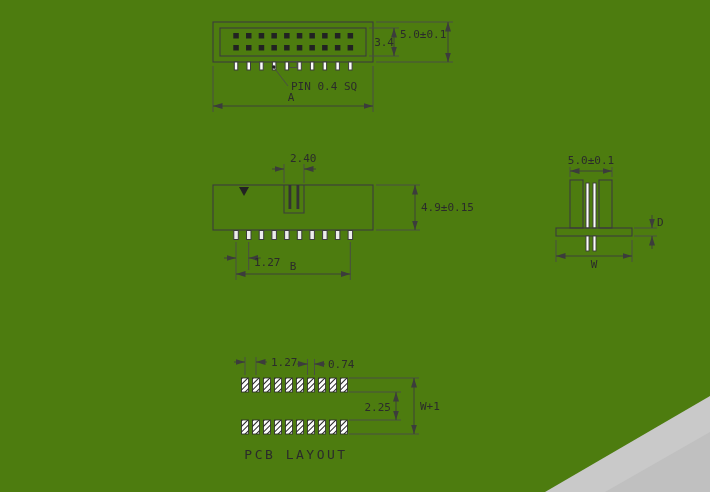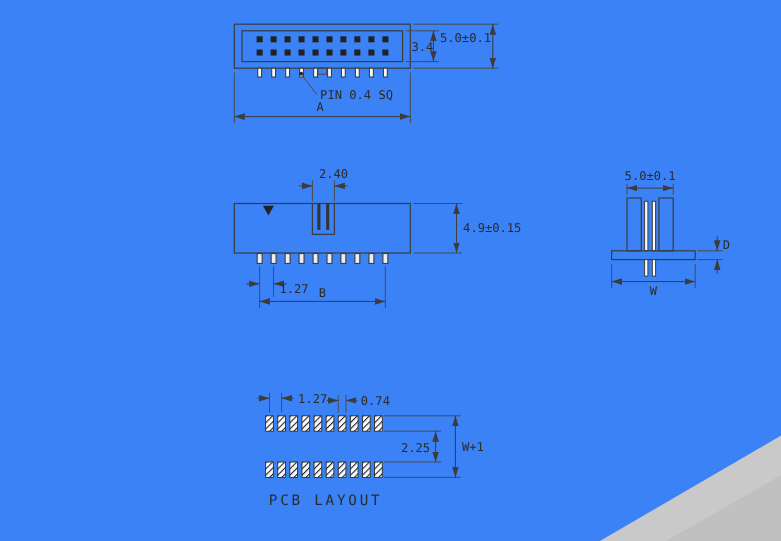--- a/index.html
+++ b/index.html
@@ -1,16 +1,16 @@
 <!DOCTYPE html>
 <html><head>
 <meta charset="utf-8">
 <style>
   html,body{margin:0;padding:0;background:#ffffff;}
-  .stage{width:710px;height:492px;background:#3b82f6;position:relative;overflow:hidden;}
+  .stage{width:710px;height:492px;background:#4d7c0f;position:relative;overflow:hidden;}
   svg{display:block;}
   .ln{fill:none;stroke:#3c3c3c;stroke-width:1.1;}
   .thin{fill:none;stroke:#4a4a4a;stroke-width:0.9;}
   .dimln{fill:none;stroke:#3c3c3c;stroke-width:0.9;}
   text.dim{font:11px "DejaVu Sans Mono", monospace;fill:#2b2b2b;}
   text.caption{font:13px "DejaVu Sans Mono", monospace;fill:#2b2b2b;letter-spacing:2.5px;}
   .solid{fill:#222222;stroke:none;}
 </style>
 </head>
 <body>

